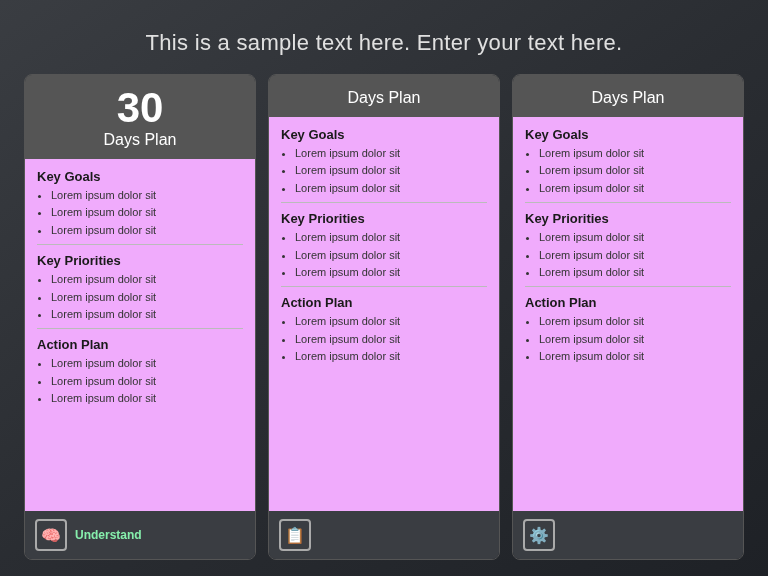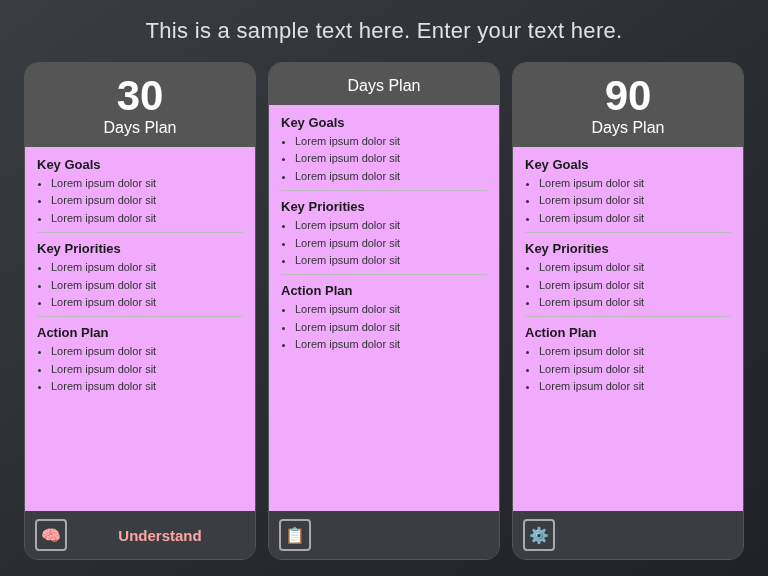--- a/index.html
+++ b/index.html
@@ -15,33 +15,34 @@
       align-items: center;
       padding: 18px 24px 16px;
     }
     .title {
       font-size: 22px;
       color: #e0e0e0;
       margin-bottom: 18px;
       text-align: center;
       font-weight: 300;
       letter-spacing: 0.3px;
+      margin-top: 12px;
     }
     .columns {
       display: flex;
       gap: 12px;
       width: 100%;
       flex: 1;
     }
     .col {
       flex: 1;
       display: flex;
       flex-direction: column;
       border: 1.5px solid #555;
-      border-radius: 14px;
+      border-radius: 8px;
       overflow: hidden;
     }
     .col-header {
       background: #555;
       text-align: center;
       padding: 12px 8px 10px;
     }
     .col-header .days-num {
       font-size: 42px;
       font-weight: bold;
@@ -110,25 +111,24 @@
       border: 2px solid #aaa;
       border-radius: 4px;
       display: flex;
       align-items: center;
       justify-content: center;
       font-size: 16px;
       color: #fff;
       flex-shrink: 0;
     }
     .footer-label {
-      font-size: 15px;
+      font-size: 12px;
       font-weight: bold;
-      color: #fca5a5;
-      flex: 1;
-      text-align: center;
+      color: #86efac;
+      flex: 1;
     }
     .divider {
       height: 1px;
       background: #bbb;
       margin: 6px 0;
     }
   </style>
 </head>
 <body>
 
@@ -192,21 +192,20 @@
           <li>Lorem ipsum dolor sit</li>
           <li>Lorem ipsum dolor sit</li>
         </ul>
       </div>
       <div class="col-footer">
         <div class="footer-icon">📋</div>
       </div>
     </div>
     <div class="col">
       <div class="col-header">
-        <div class="days-num">90</div>
         <div class="days-label">Days Plan</div>
       </div>
       <div class="col-body">
         <div class="section-title">Key Goals</div>
         <ul class="bullet-list">
           <li>Lorem ipsum dolor sit</li>
           <li>Lorem ipsum dolor sit</li>
           <li>Lorem ipsum dolor sit</li>
         </ul>
         <div class="divider"></div>

